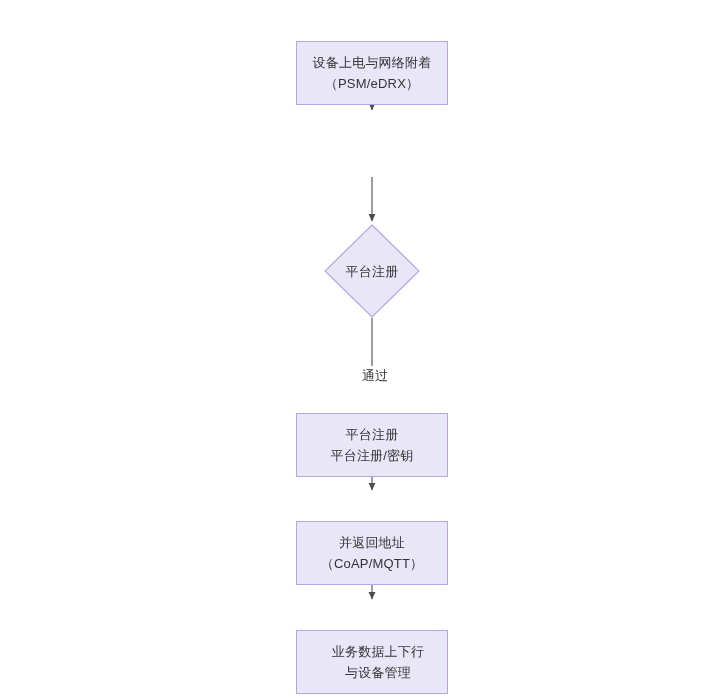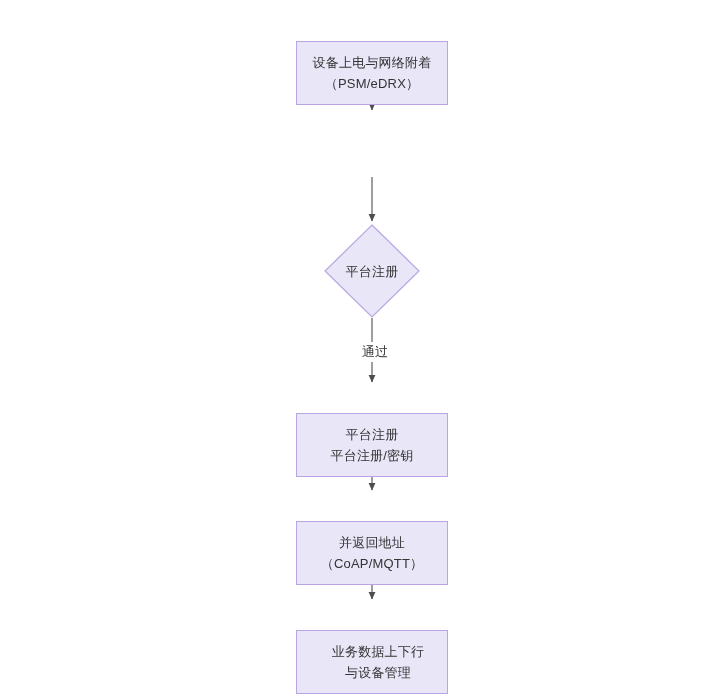--- a/index.html
+++ b/index.html
@@ -66,20 +66,21 @@
   }
   .edge-label {
     position: absolute;
     background: #ffffff;
     font-size: 13px;
     line-height: 18px;
     color: #333333;
     padding: 1px 3px;
     text-align: center;
     white-space: nowrap;
+    margin-top: 24px;
   }
 </style>
 </head>
 <body>
 
 <div id="flowchart-canvas">
 
   <svg class="connector-layer" viewBox="0 0 726 700" xmlns="http://www.w3.org/2000/svg">
     <defs>
       <marker id="arrowhead" markerWidth="9" markerHeight="9" refX="7.4" refY="3.6" orient="auto" markerUnits="userSpaceOnUse">

